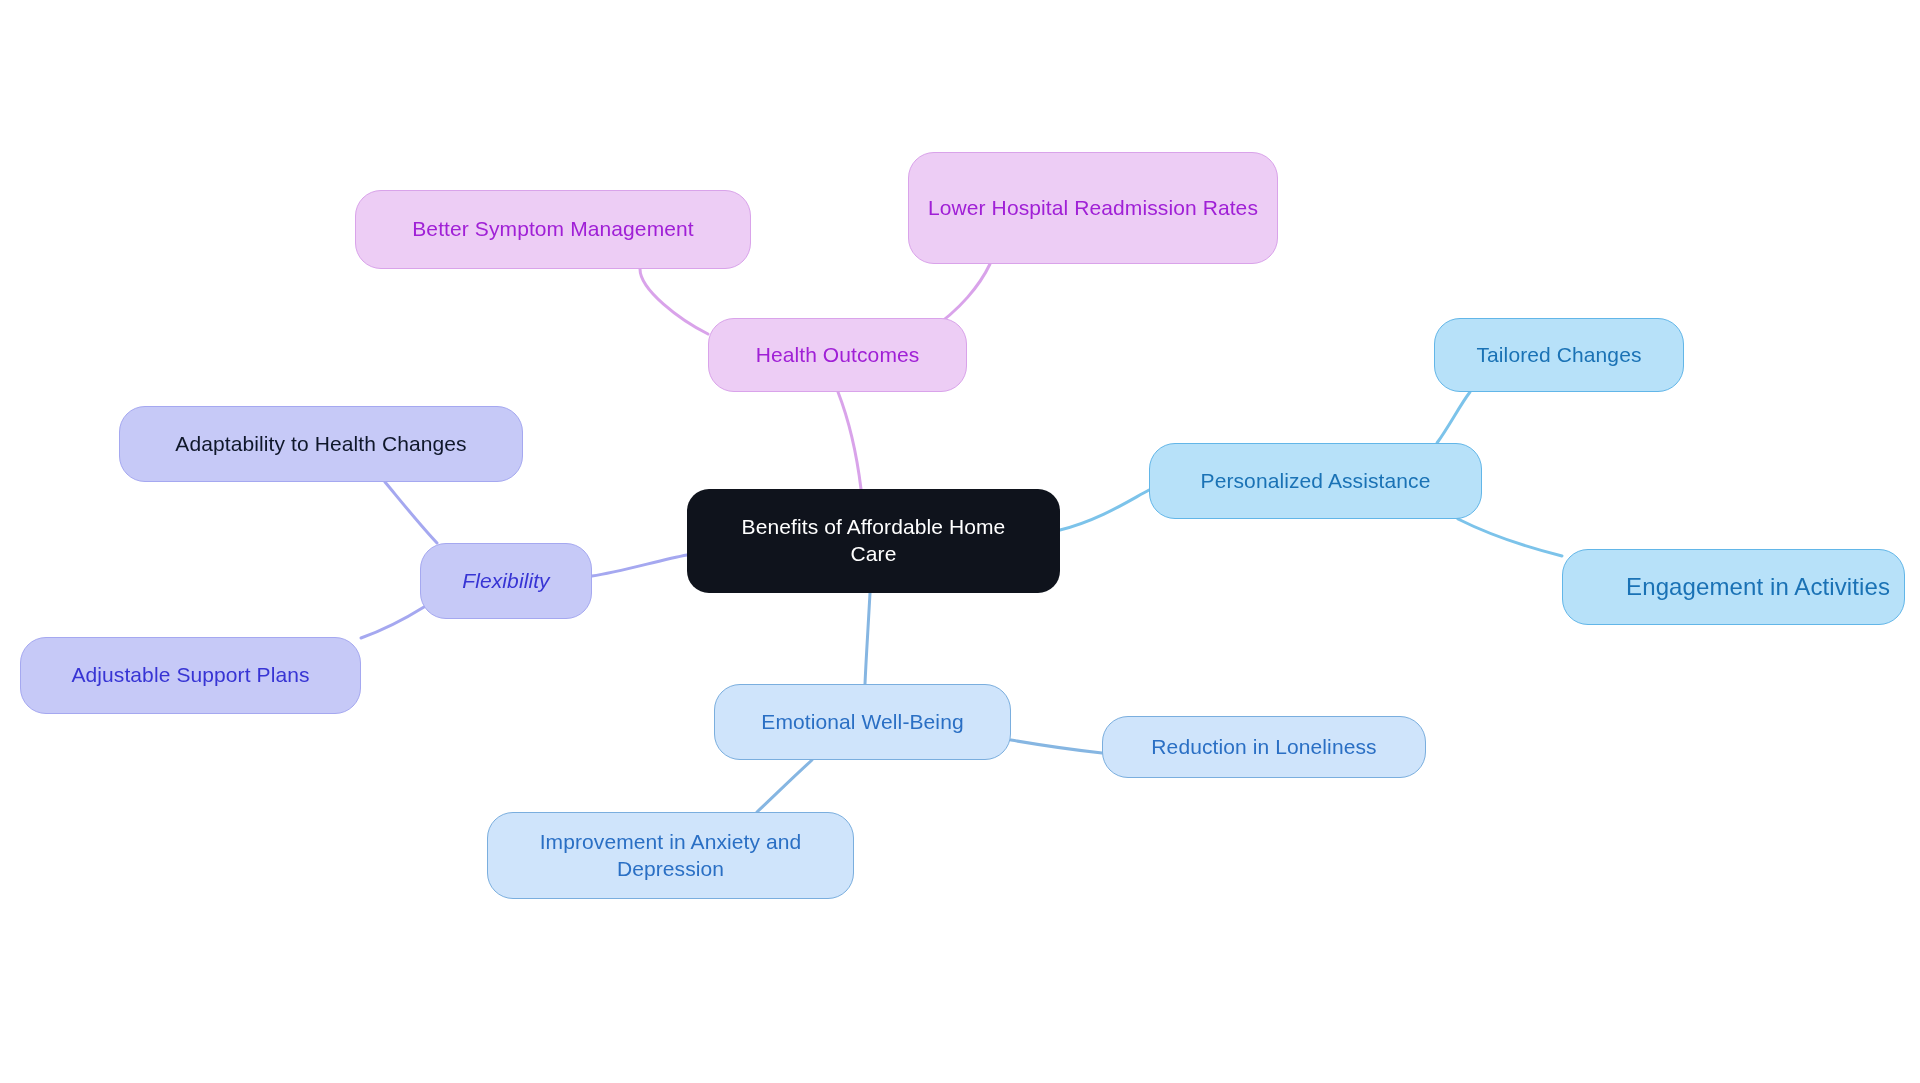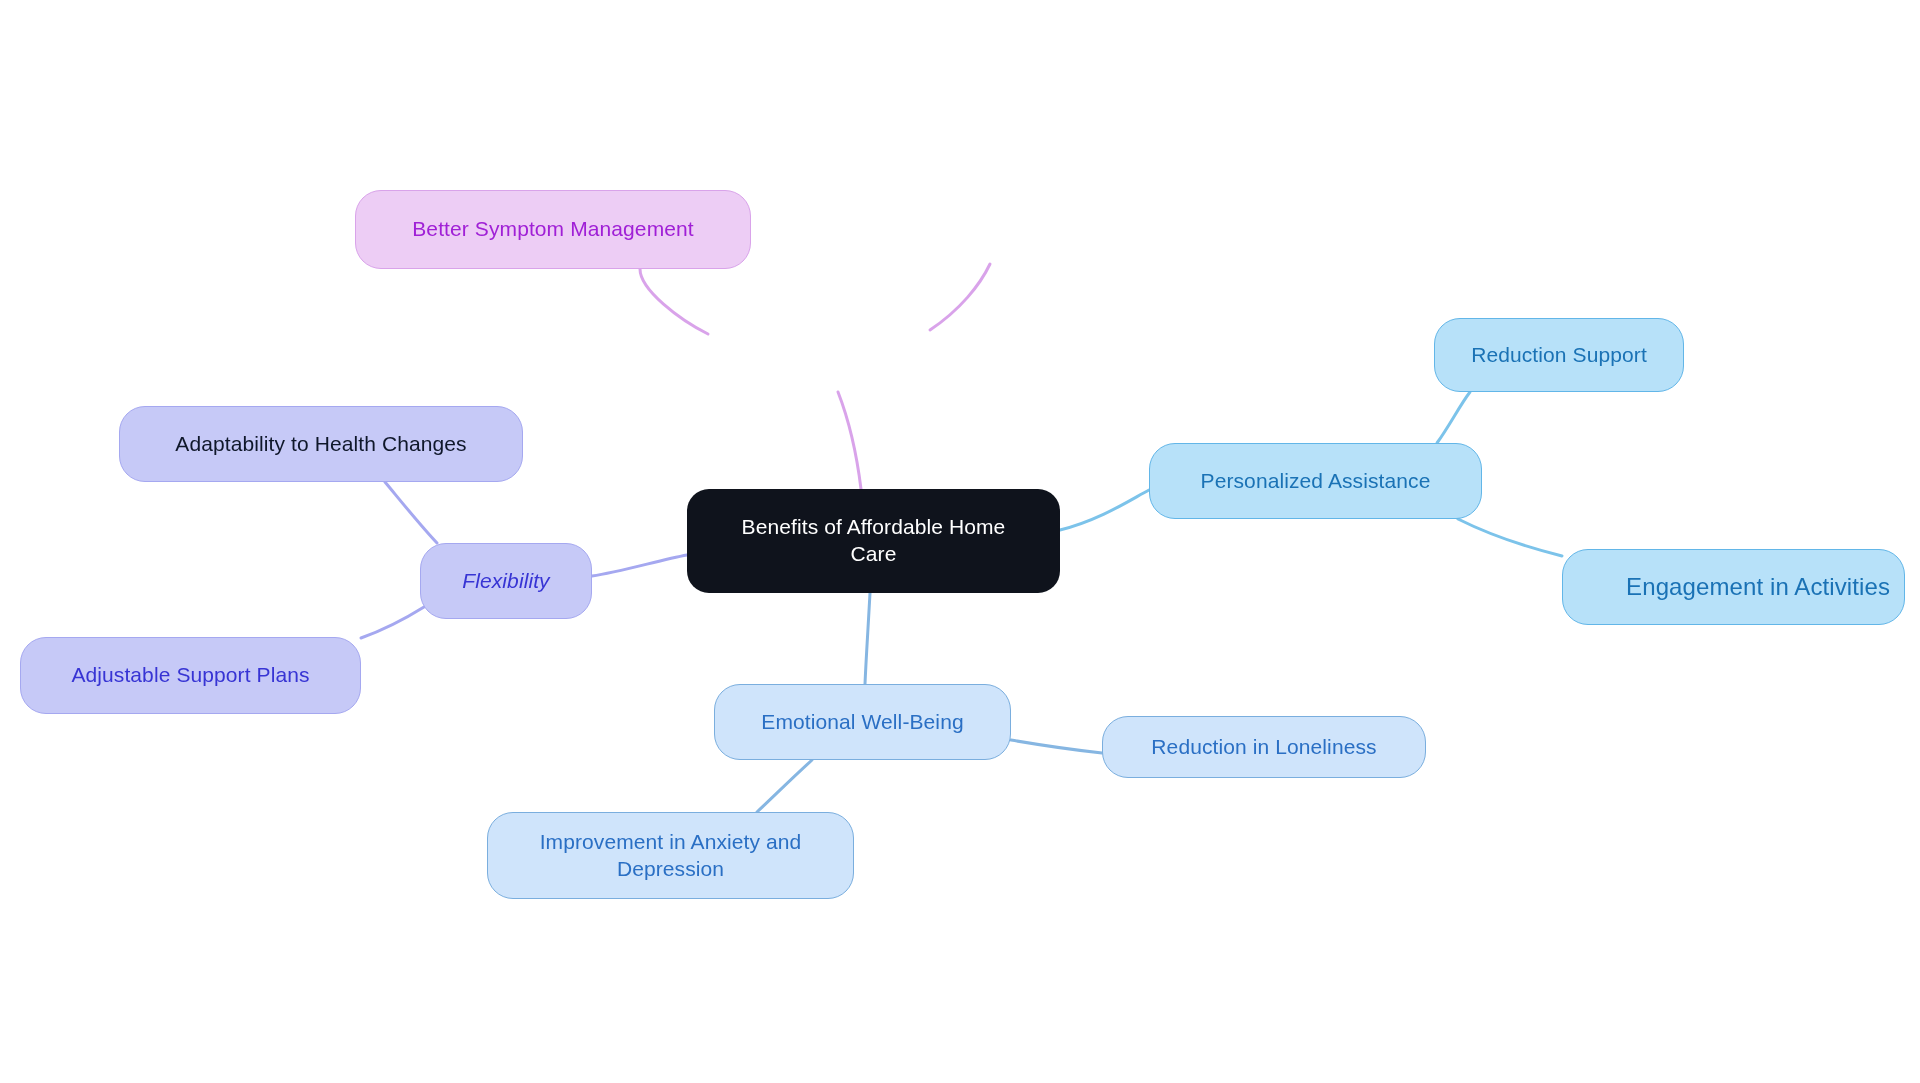--- a/index.html
+++ b/index.html
@@ -60,23 +60,25 @@
       <path d="M 437 543 C 420 525 400 500 385 482" fill="none" stroke="#a5a8f0" stroke-width="3" stroke-linecap="round"></path>
       <path d="M 424 607 C 400 622 375 633 361 638" fill="none" stroke="#a5a8f0" stroke-width="3" stroke-linecap="round"></path>
       <path d="M 1060 530 C 1100 520 1130 500 1149 490" fill="none" stroke="#7cc3ea" stroke-width="3" stroke-linecap="round"></path>
       <path d="M 1437 443 C 1450 425 1460 405 1470 392" fill="none" stroke="#7cc3ea" stroke-width="3" stroke-linecap="round"></path>
       <path d="M 1458 519 C 1490 535 1530 548 1562 556" fill="none" stroke="#7cc3ea" stroke-width="3" stroke-linecap="round"></path>
       <path d="M 870 593 C 868 630 866 660 865 684" fill="none" stroke="#86b6e2" stroke-width="3" stroke-linecap="round"></path>
       <path d="M 1011 740 C 1040 745 1075 750 1102 753" fill="none" stroke="#86b6e2" stroke-width="3" stroke-linecap="round"></path>
       <path d="M 812 760 C 790 780 770 800 757 812" fill="none" stroke="#86b6e2" stroke-width="3" stroke-linecap="round"></path>
     </svg>
 <div class="node root" style="left: 687px; top: 489px; width: 373px; height: 104px; background: rgb(15, 19, 28); border-color: rgb(15, 19, 28); color: rgb(255, 255, 255); font-size: 21px;"><span>Benefits of Affordable Home Care</span></div>
+    <div class="node" style="left: 708px; top: 318px; width: 259px; height: 74px; background: rgb(237, 205, 245); border-color: rgb(217, 163, 234); color: rgb(160, 32, 214); font-size: 21px;"><span>Health Outcomes</span></div>
     <div class="node" style="left: 355px; top: 190px; width: 396px; height: 79px; background: rgb(237, 205, 245); border-color: rgb(217, 163, 234); color: rgb(160, 32, 214); font-size: 21px;"><span>Better Symptom Management</span></div>
+    <div class="node" style="left: 908px; top: 152px; width: 370px; height: 112px; background: rgb(237, 205, 245); border-color: rgb(217, 163, 234); color: rgb(160, 32, 214); font-size: 21px;"><span>Lower Hospital Readmission Rates</span></div>
     <div class="node" style="left: 420px; top: 543px; width: 172px; height: 76px; background: rgb(198, 201, 247); border-color: rgb(165, 168, 240); color: rgb(55, 52, 212); font-size: 21px; font-style: italic;"><span>Flexibility</span></div>
     <div class="node" style="left: 119px; top: 406px; width: 404px; height: 76px; background: rgb(198, 201, 247); border-color: rgb(165, 168, 240); color: #0f172a; font-size: 21px;"><span>Adaptability to Health Changes</span></div>
     <div class="node" style="left: 1149px; top: 443px; width: 333px; height: 76px; background: rgb(183, 225, 249); border-color: rgb(98, 182, 232); color: rgb(26, 114, 181); font-size: 21px;"><span>Personalized Assistance</span></div>
     <div class="node" style="left: 20px; top: 637px; width: 341px; height: 77px; background: rgb(198, 201, 247); border-color: rgb(165, 168, 240); color: rgb(55, 52, 212); font-size: 21px;"><span>Adjustable Support Plans</span></div>
-    <div class="node" style="left: 1434px; top: 318px; width: 250px; height: 74px; background: rgb(183, 225, 249); border-color: rgb(98, 182, 232); color: rgb(26, 114, 181); font-size: 21px;"><span>Reduction Support</span></div>
+    <div class="node" style="left: 1434px; top: 318px; width: 250px; height: 74px; background: rgb(183, 225, 249); border-color: rgb(98, 182, 232); color: rgb(26, 114, 181); font-size: 21px;"><span>Tailored Changes</span></div>
     <div class="node" style="left: 1562px; top: 549px; width: 343px; height: 76px; background: rgb(183, 225, 249); border-color: rgb(98, 182, 232); color: rgb(26, 114, 181); font-size: 24px; justify-content: flex-end;"><span>Engagement in Activities</span></div>
     <div class="node" style="left: 714px; top: 684px; width: 297px; height: 76px; background: rgb(207, 228, 251); border-color: rgb(122, 174, 222); color: rgb(42, 111, 196); font-size: 21px;"><span>Emotional Well-Being</span></div>
     <div class="node" style="left: 1102px; top: 716px; width: 324px; height: 62px; background: rgb(207, 228, 251); border-color: rgb(122, 174, 222); color: rgb(42, 111, 196); font-size: 21px;"><span>Reduction in Loneliness</span></div>
     <div class="node" style="left: 487px; top: 812px; width: 367px; height: 87px; background: rgb(207, 228, 251); border-color: rgb(122, 174, 222); color: rgb(42, 111, 196); font-size: 21px;"><span>Improvement in Anxiety and Depression</span></div>
   </div>
 
 </body></html>

